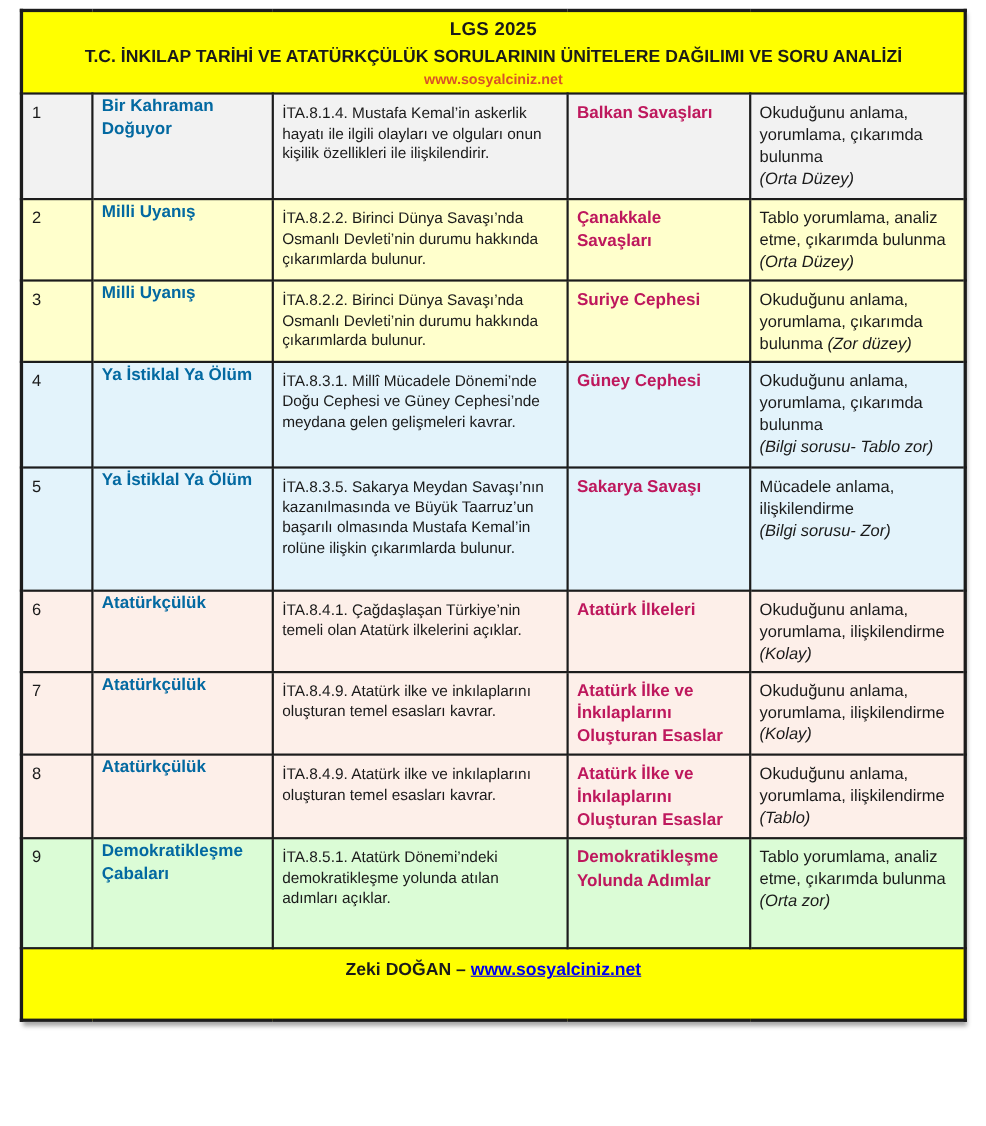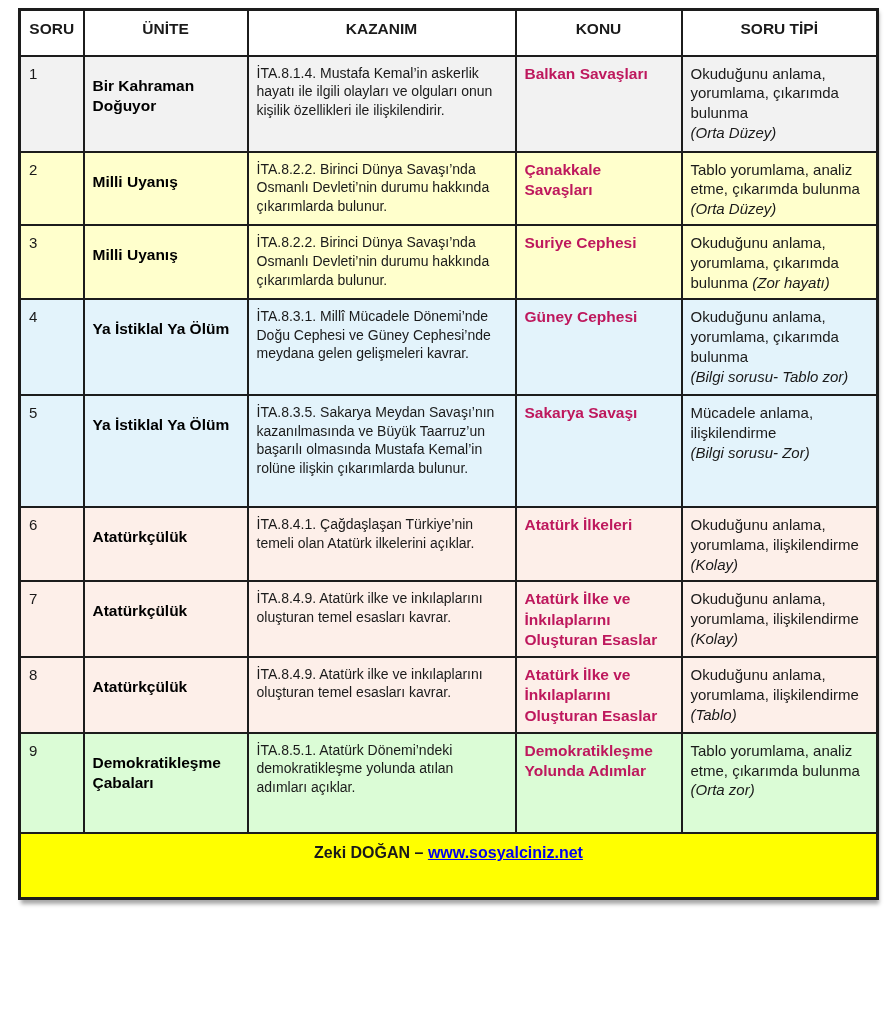--- a/index.html
+++ b/index.html
@@ -19,21 +19,21 @@
   
   .title-cell{background:#ffff00;text-align:center;padding:5px 4px 4px 4px;}
   .title-line1{font-weight:bold;font-size:17px;letter-spacing:.2px;}
   .title-line2{font-weight:bold;font-size:16px;margin-top:2px;}
   .title-site{font-weight:bold;font-size:13px;color:#d85427;margin-top:1px;}
   
   th{background:#ffffff;text-align:center;font-size:15.5px;font-weight:bold;padding-top:8px;vertical-align:top;}
   tr.hdr{height:46px;}
   
   .soru{font-size:15px;padding-top:7px;}
-  .unite{font-weight:bold;font-size:15.5px;padding-top:19px;color:#000000;}
+  .unite{font-weight:bold;font-size:15.5px;padding-top:1px;color:#0369a1;}
   .kazanim{font-size:14px;padding-top:7px;}
   .konu{font-weight:bold;font-size:15.5px;padding-top:7px;color:#be185d;}
   .tip{font-size:15px;padding-top:7px;margin-left:16px;}
   .note{font-style:italic;}
   .note.block{display:block;}
   
   .bg-gray td{background:#f2f2f2;}
   .bg-yellow td{background:#ffffcc;}
   .bg-blue td{background:#e3f3fb;}
   .bg-pink td{background:#fdefe9;}
@@ -55,28 +55,28 @@
     <table>
       <colgroup>
         <col class="c-soru">
           <col class="c-unite">
           <col class="c-kazanim">
           <col class="c-konu">
           <col class="c-tip">
       </colgroup>
 
       <tbody>
+          <tr>
+        <td colspan="5" class="title-cell">
+          <div class="title-line1">LGS 2025</div>
+          <div class="title-line2">T.C. İNKILAP TARİHİ VE ATATÜRKÇÜLÜK SORULARININ ÜNİTELERE DAĞILIMI VE SORU ANALİZİ</div>
+          <div class="title-site site-link">www.sosyalciniz.net</div>
+        </td>
+      </tr>
 
-      <tr class="hdr">
-        <th>SORU</th>
-        <th>ÜNİTE</th>
-        <th>KAZANIM</th>
-        <th>KONU</th>
-        <th>SORU TİPİ</th>
-      </tr>
 
       <tr class="bg-gray h96">
         <td class="soru">1</td>
         <td class="unite">Bir Kahraman Doğuyor</td>
         <td class="kazanim">İTA.8.1.4. Mustafa Kemal’in askerlik hayatı ile ilgili olayları ve olguları onun kişilik özellikleri ile ilişkilendirir.</td>
         <td class="konu">Balkan Savaşları</td>
         <td class="tip"><span>Okuduğunu anlama, yorumlama, çıkarımda bulunma</span> <span class="note block">(Orta Düzey)</span></td>
       </tr>
 
       <tr class="bg-yellow h72">
@@ -85,21 +85,21 @@
         <td class="kazanim">İTA.8.2.2. Birinci Dünya Savaşı’nda Osmanlı Devleti’nin durumu hakkında çıkarımlarda bulunur.</td>
         <td class="konu">Çanakkale Savaşları</td>
         <td class="tip"><span>Tablo yorumlama, analiz etme, çıkarımda bulunma</span> <span class="note">(Orta Düzey)</span></td>
       </tr>
 
       <tr class="bg-yellow h72">
         <td class="soru">3</td>
         <td class="unite">Milli Uyanış</td>
         <td class="kazanim">İTA.8.2.2. Birinci Dünya Savaşı’nda Osmanlı Devleti’nin durumu hakkında çıkarımlarda bulunur.</td>
         <td class="konu">Suriye Cephesi</td>
-        <td class="tip"><span>Okuduğunu anlama, yorumlama, çıkarımda bulunma</span> <span class="note">(Zor hayatı)</span></td>
+        <td class="tip"><span>Okuduğunu anlama, yorumlama, çıkarımda bulunma</span> <span class="note">(Zor düzey)</span></td>
       </tr>
 
       <tr class="bg-blue h96">
         <td class="soru">4</td>
         <td class="unite">Ya İstiklal Ya Ölüm</td>
         <td class="kazanim">İTA.8.3.1. Millî Mücadele Dönemi’nde Doğu Cephesi ve Güney Cephesi’nde meydana gelen gelişmeleri kavrar.</td>
         <td class="konu">Güney Cephesi</td>
         <td class="tip"><span>Okuduğunu anlama, yorumlama, çıkarımda bulunma</span> <span class="note block">(Bilgi sorusu- Tablo zor)</span></td>
       </tr>
 

